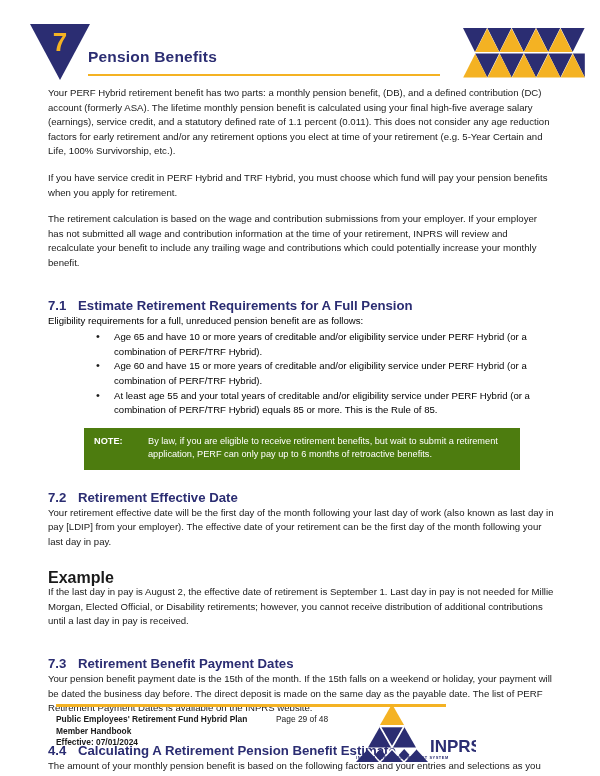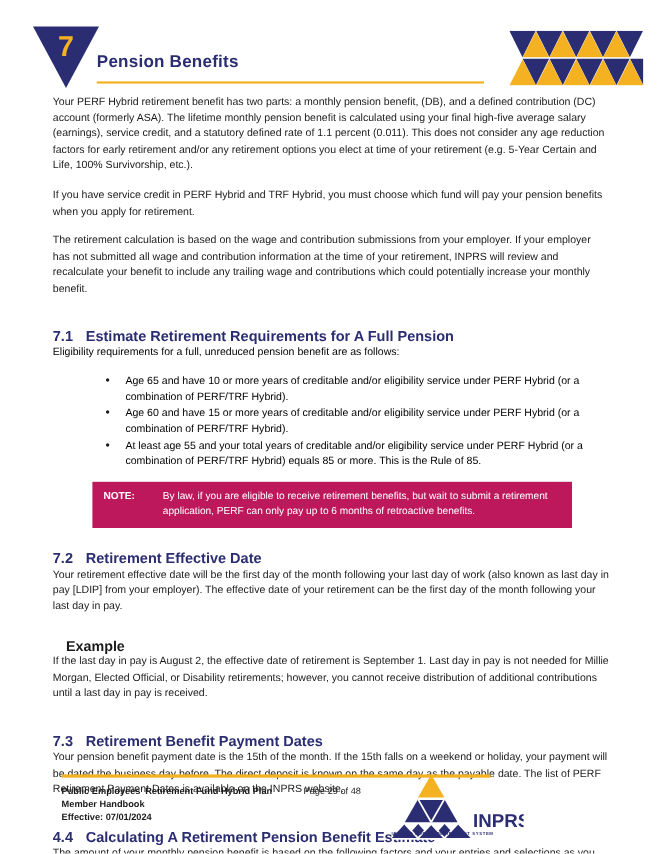--- a/index.html
+++ b/index.html
@@ -111,21 +111,21 @@
     font-weight: bold;
     color: #2b2d72;
     letter-spacing: 0px;
   }
   h2.section .sec-num {
     display: inline-block;
     min-width: 30px;
   }
 
   p.lead {
-    margin: 0 0 12px 0;
+    margin: 0 0 2px 0;
     font-size: 9.6px;
     line-height: 14.6px;
   }
 
   ul.bullets {
     margin: 0 0 10px 0;
     padding: 0 0 0 44px;
     list-style: none;
   }
   ul.bullets li {
@@ -141,21 +141,21 @@
     left: 4px;
     top: -1px;
     font-size: 11px;
     color: #1a1a1a;
   }
 
   
   .note-box {
     margin: 6px 0 0 36px;
     width: 436px;
-    background: #be185d;
+    background: #4d7c0f;
     color: #ffffff;
     padding: 7px 10px 8px 10px;
     box-sizing: border-box;
     display: flex;
     align-items: flex-start;
   }
   .note-label {
     font-size: 9.2px;
     font-weight: bold;
     color: #ffffff;
@@ -164,22 +164,22 @@
     line-height: 13.6px;
   }
   .note-text {
     font-size: 9.2px;
     line-height: 13.6px;
     color: #ffffff;
     flex: 1 1 auto;
   }
 
   h3.example {
-    margin: 0 0 0 12px;
-    font-size: 13px;
+    margin: 0 0 0 0;
+    font-size: 16px;
     font-weight: bold;
     color: #1a1a1a;
     line-height: 14.6px;
   }
 
   .spacer-sm { height: 9px; }
   .spacer-md { height: 14px; }
 
   
   .footer {
@@ -303,21 +303,21 @@
     <div class="spacer-sm"></div>
 
     <h3 class="example">Example</h3>
     <p class="body">If the last day in pay is August 2, the effective date of retirement is September 1. Last day in pay is not needed for Millie Morgan, Elected Official, or Disability retirements; however, you cannot receive distribution of additional contributions until a last day in pay is received.</p>
 
     <div class="spacer-sm"></div>
 
     <h2 class="section">
       <span class="sec-num">7.3</span><span>Retirement Benefit Payment Dates</span>
     </h2>
-    <p class="body">Your pension benefit payment date is the 15th of the month. If the 15th falls on a weekend or holiday, your payment will be dated the business day before. The direct deposit is known on the same day as the payable date. The list of PERF Retirement Payment Dates is available on the INPRS website.</p>
+    <p class="body">Your pension benefit payment date is the 15th of the month. If the 15th falls on a weekend or holiday, your payment will be dated the business day before. The direct deposit is made on the same day as the payable date. The list of PERF Retirement Payment Dates is available on the INPRS website.</p>
 
     <div class="spacer-sm"></div>
 
     <h2 class="section">
       <span class="sec-num">4.4</span><span>Calculating A Retirement Pension Benefit Estimate</span>
     </h2>
     <p class="body">The amount of your monthly pension benefit is based on the following factors and your entries and selections as you create your estimate:</p>
 
   </div>
 

